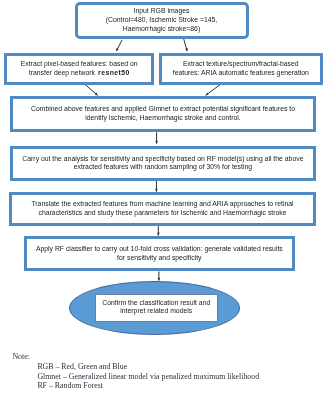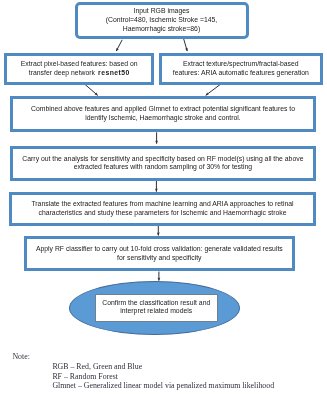--- a/index.html
+++ b/index.html
@@ -27,21 +27,21 @@
            left:68.6px;top:281px;width:171.8px;height:54.3px;}
   .innerbox{position:absolute;box-sizing:border-box;background:#ffffff;border:0.8px solid #70808f;
             display:flex;align-items:center;justify-content:center;text-align:center;color:#1a1a1a;
             white-space:pre-line;font-size:6.85px;
             left:94.5px;top:293.5px;width:123.5px;height:28.6px;padding-bottom:1.4px;}
   .innerbox > span{display:block;line-height:8.6px;}
 
   .notes{position:absolute;left:0;top:0;width:327px;height:368px;
          font-family:"Liberation Serif",serif;color:#2f2f3d;font-size:7.85px;line-height:9.5px;}
   .notes .note-label{position:absolute;left:12.4px;top:352px;}
-  .notes .note-list{position:absolute;left:37.4px;top:362.3px;margin-left:15px;}
+  .notes .note-list{position:absolute;left:37.4px;top:362.3px;}
   .notes .note-item{white-space:nowrap;height:9.5px;}
   b{font-weight:bold;letter-spacing:0.45px;margin-left:1.2px;margin-right:-0.45px;}
 </style>
 </head>
 <body>
 
 <div class="stage">
 
   <svg class="flow" viewBox="0 0 327 400">
     <defs>
@@ -100,18 +100,18 @@
   <div class="ellipse"></div>
   <div class="innerbox">
     <span>Confirm the classification result and
 interpret related models</span>
   </div>
 
   <div class="notes">
     <div class="note-label">Note:</div>
     <div class="note-list">
         <div class="note-item">RGB – Red, Green and Blue</div>
+        <div class="note-item">Glmnet – Generalized linear model via penalized maximum likelihood</div>
         <div class="note-item">RF – Random Forest</div>
-        <div class="note-item">Glmnet – Generalized linear model via penalized maximum likelihood</div>
       </div>
   </div>
 
 </div>
 
 </body></html>

